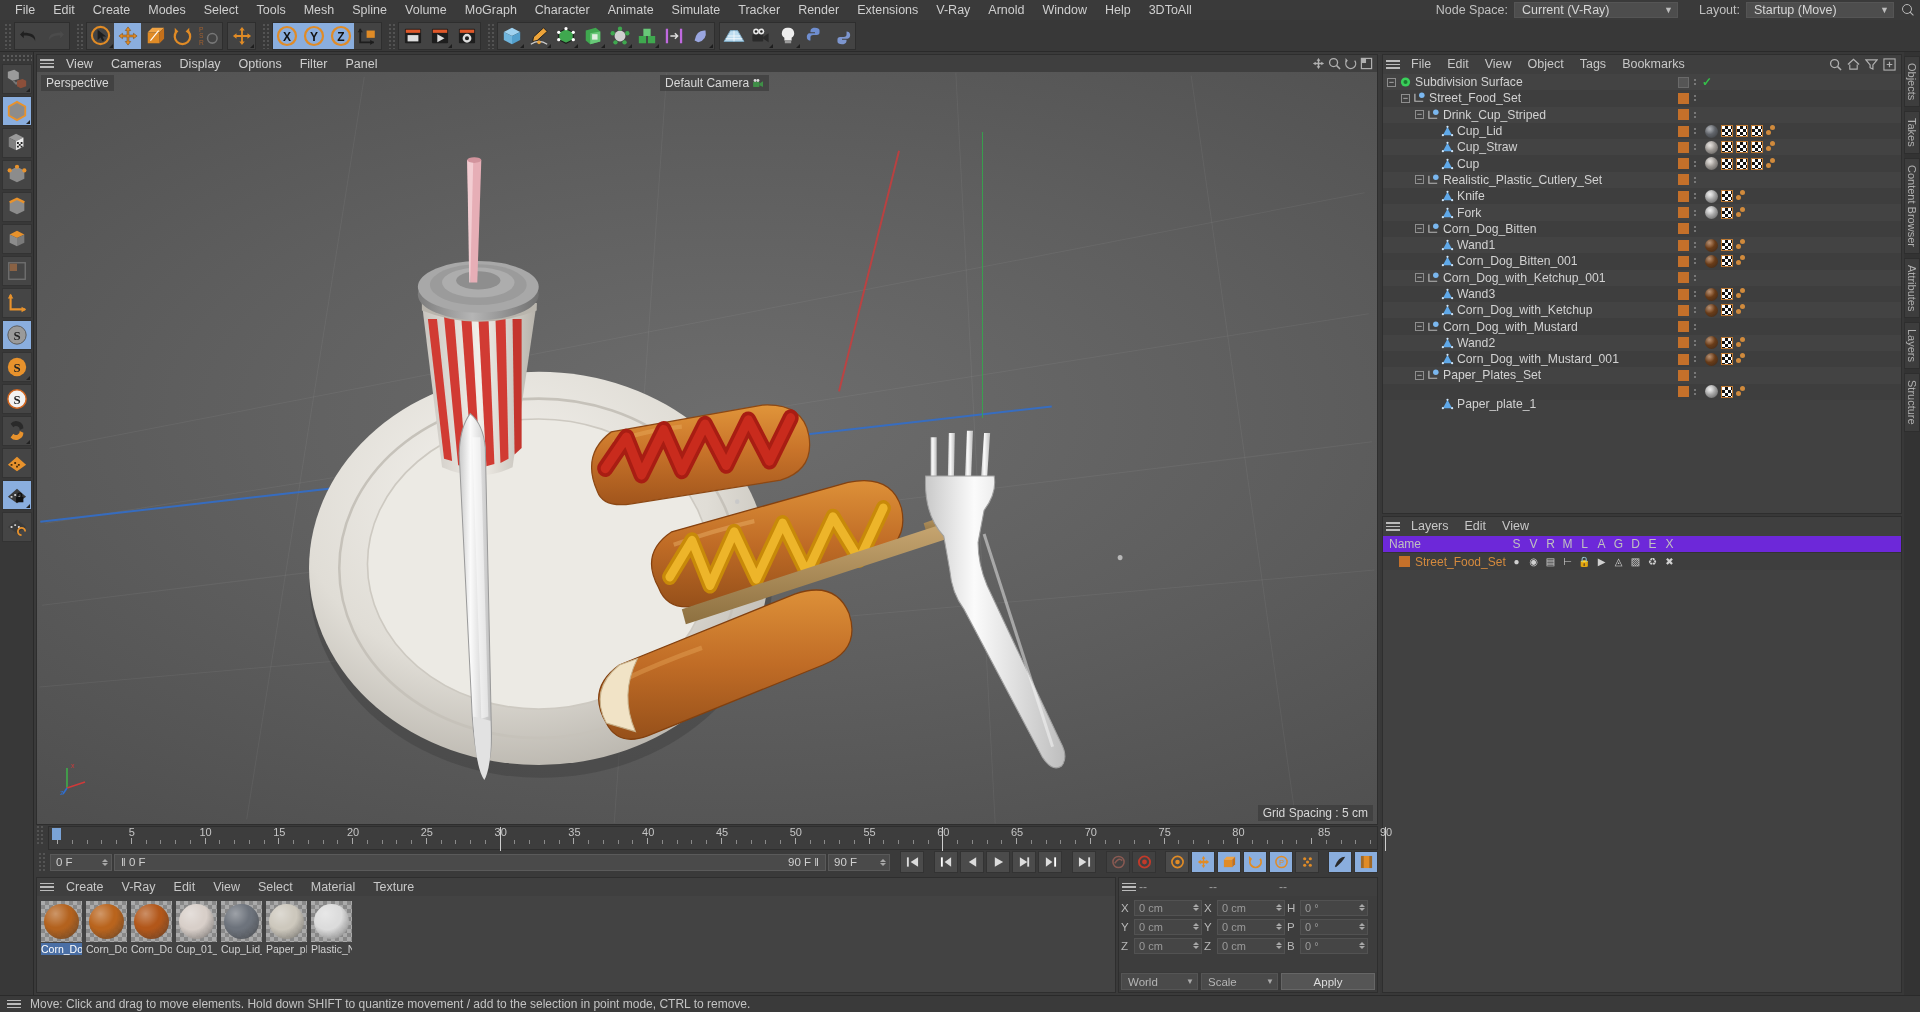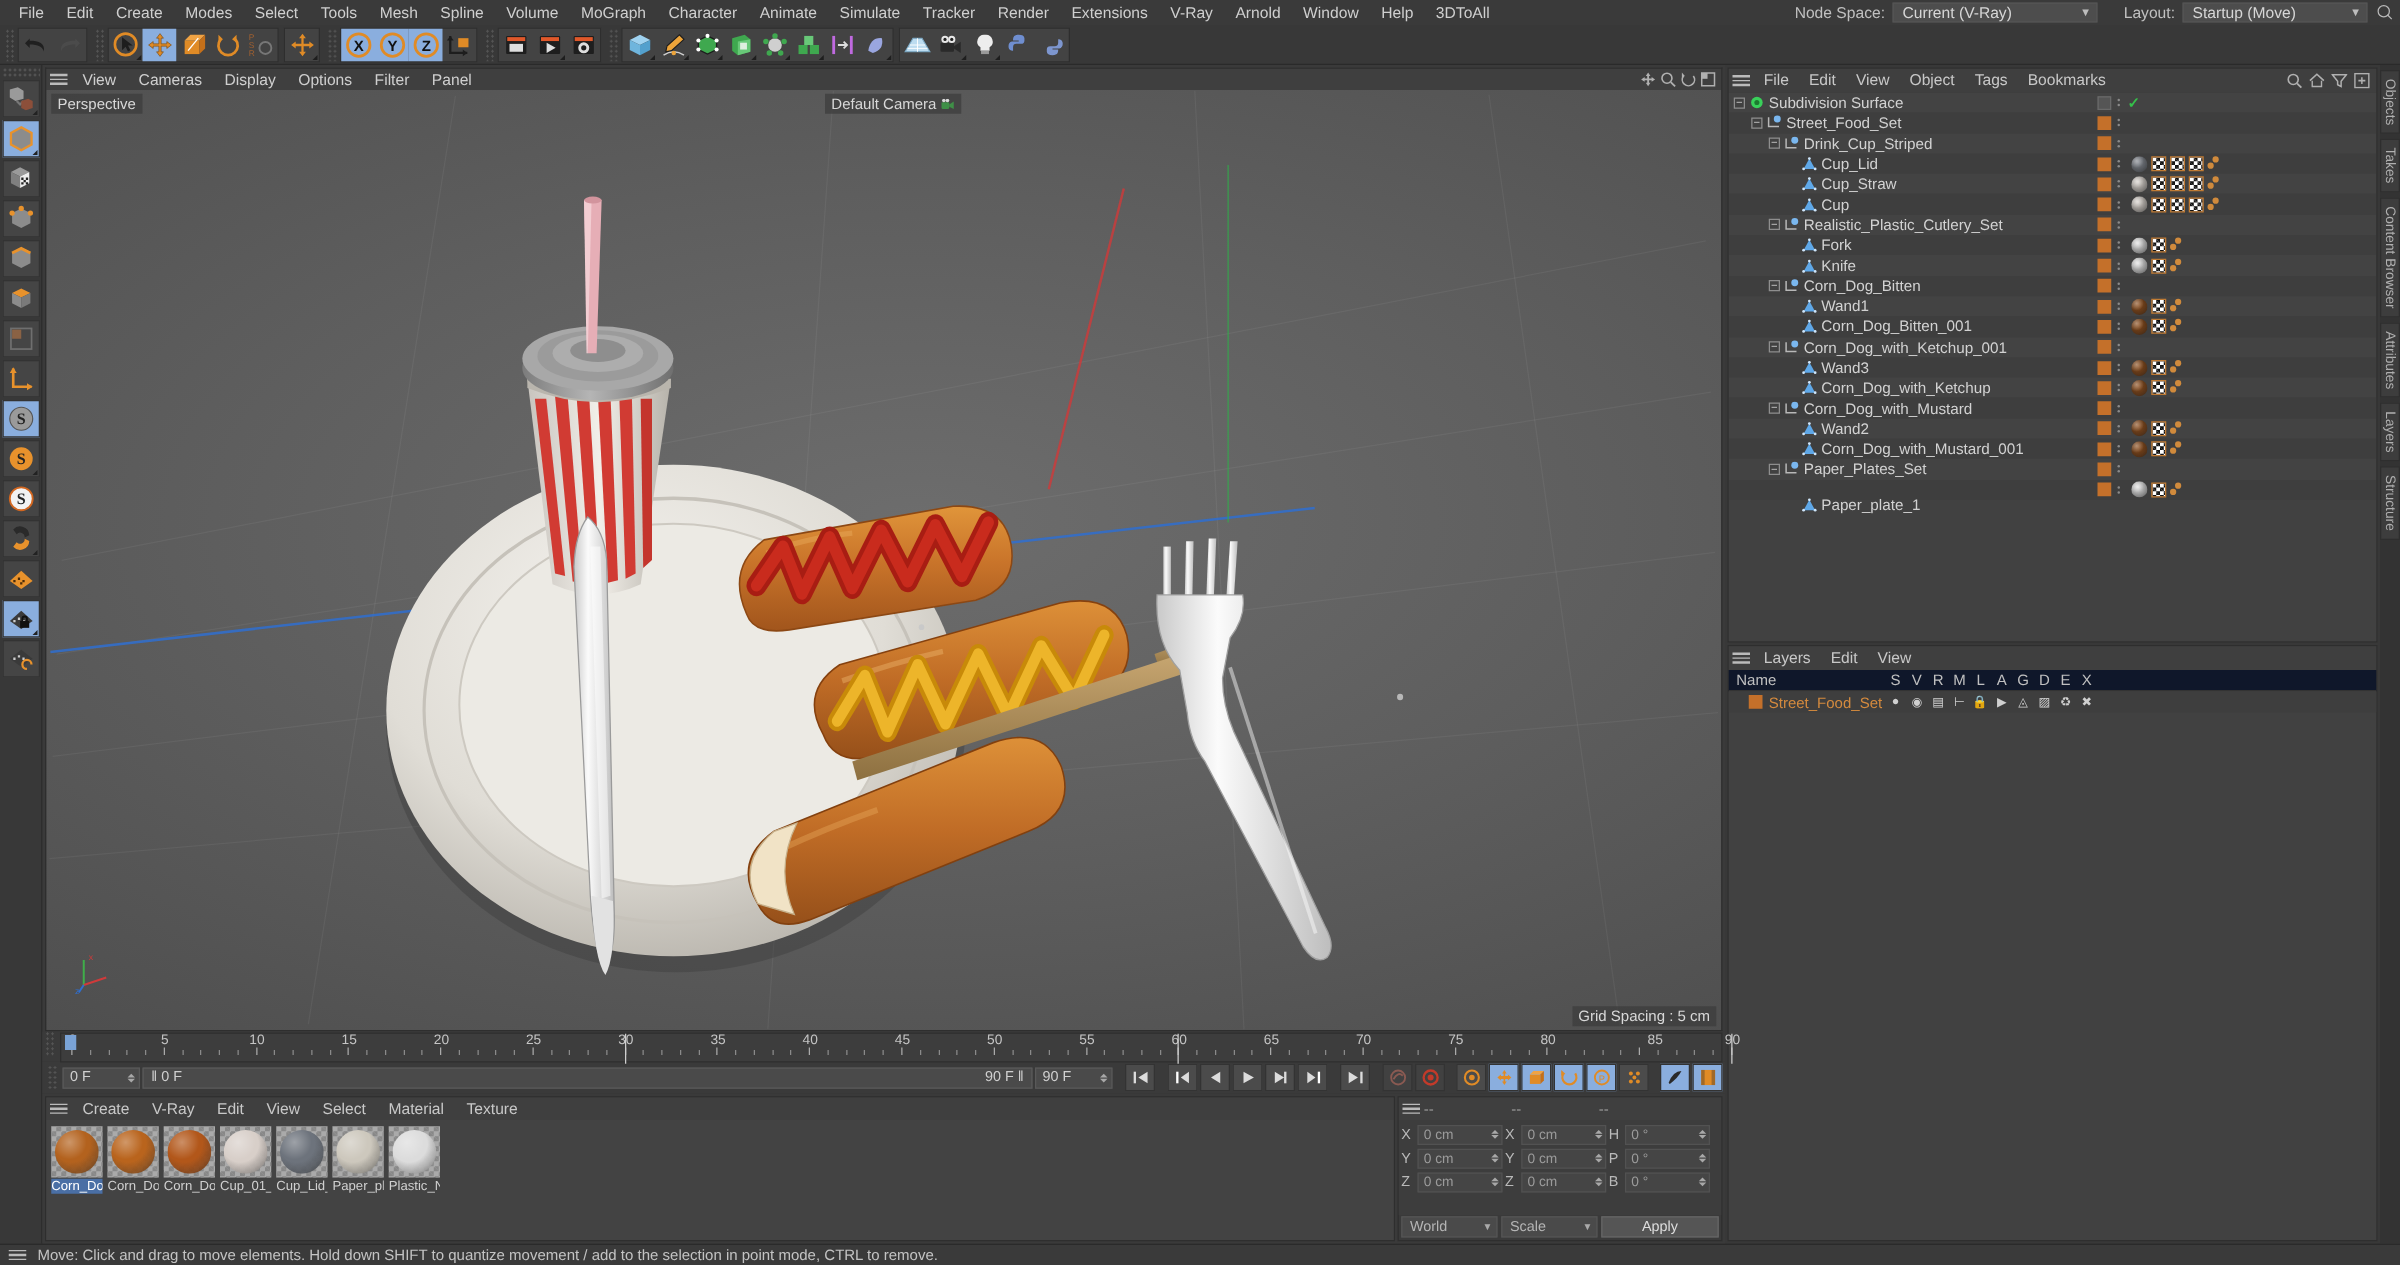--- a/index.html
+++ b/index.html
@@ -142,21 +142,21 @@
       linear-gradient(45deg,#111 25%,transparent 25%,transparent 75%,#111 75%),
       linear-gradient(45deg,#111 25%,#fff 25%,#fff 75%,#111 75%);
     background-size:6px 6px; background-position:0 0,3px 3px;}
   .tdot2 { width:12px; height:12px; position:relative;}
   .tdot2 i { position:absolute; width:5px;height:5px;border-radius:50%;background:#d08a3c;}
   .tdot2 i:first-child{left:4px;top:0;} .tdot2 i:last-child{left:0;top:5px;}
 
   .layers { flex:1; display:flex; flex-direction:column; border:1px solid #2e2e2e; margin:0 2px 2px 2px; min-height:0;}
   .ly-menu { height:19px; background:#3f3f3f; display:flex; align-items:center;}
   .ly-menu .mi { padding:0 8px; font-size:12.5px; line-height:19px;}
-  .ly-head { height:17px; background:#0f172a; display:flex; align-items:center; font-size:12px; color:#c0c0c0;
+  .ly-head { height:17px; background:#6d28d9; display:flex; align-items:center; font-size:12px; color:#c0c0c0;
      border-bottom:1px solid #333;}
   .ly-head .nm { width:125px; padding-left:6px; }
   .ly-head .cc { width:17px; text-align:center; }
   .ly-body { flex:1; background:#414141; }
   .ly-row { height:17px; display:flex; align-items:center; font-size:12px; color:#d48a3e; background:#3e3e3e;}
 
   .rtabs { width:16px; background:#333; display:flex; flex-direction:column; align-items:center; padding-top:4px;
     flex-shrink:0;}
   .rtab { writing-mode:vertical-rl; font-size:11px; color:#b0b0b0; background:#3d3d3d; padding:6px 1px;
      margin-bottom:4px; border:1px solid #2e2e2e;}
@@ -1347,21 +1347,21 @@
               </div>
               <div class="orow">
                 <div class="oname" style="padding-left: 46px;">
                   <span style="width: 9px; display: inline-block; flex-shrink: 0;"></span>
                   <span class="oicon"><svg width="13" height="12" viewBox="0 0 14 13">
                       <path d="M7 2 L12 11 H2 Z" fill="#5fa8e8"></path>
                       <circle cx="7" cy="2" r="1.2" fill="#cfe6fb"></circle>
                       <circle cx="2" cy="11" r="1.2" fill="#cfe6fb"></circle>
                       <circle cx="12" cy="11" r="1.2" fill="#cfe6fb"></circle>
                     </svg></span>
-                  <span>Fork</span>
+                  <span>Knife</span>
                 </div>
                 <div style="width: 16px; display: flex; justify-content: center; flex-shrink: 0;">
                   <span class="otag"></span>
                 </div>
                 <div class="odots">
                   <i></i>
                   <i></i>
                 </div>
                 <div class="otags">
                   <span class="tmat" style="background: radial-gradient(circle at 33% 28%, rgba(255, 255, 255, 0.4), transparent 45%), radial-gradient(circle at 40% 35%, rgb(228, 228, 228), rgba(0, 0, 0, 0.6) 140%);"></span>
@@ -1374,21 +1374,21 @@
               </div>
               <div class="orow">
                 <div class="oname" style="padding-left: 46px;">
                   <span style="width: 9px; display: inline-block; flex-shrink: 0;"></span>
                   <span class="oicon"><svg width="13" height="12" viewBox="0 0 14 13">
                       <path d="M7 2 L12 11 H2 Z" fill="#5fa8e8"></path>
                       <circle cx="7" cy="2" r="1.2" fill="#cfe6fb"></circle>
                       <circle cx="2" cy="11" r="1.2" fill="#cfe6fb"></circle>
                       <circle cx="12" cy="11" r="1.2" fill="#cfe6fb"></circle>
                     </svg></span>
-                  <span>Knife</span>
+                  <span>Fork</span>
                 </div>
                 <div style="width: 16px; display: flex; justify-content: center; flex-shrink: 0;">
                   <span class="otag"></span>
                 </div>
                 <div class="odots">
                   <i></i>
                   <i></i>
                 </div>
                 <div class="otags">
                   <span class="tmat" style="background: radial-gradient(circle at 33% 28%, rgba(255, 255, 255, 0.4), transparent 45%), radial-gradient(circle at 40% 35%, rgb(228, 228, 228), rgba(0, 0, 0, 0.6) 140%);"></span>

